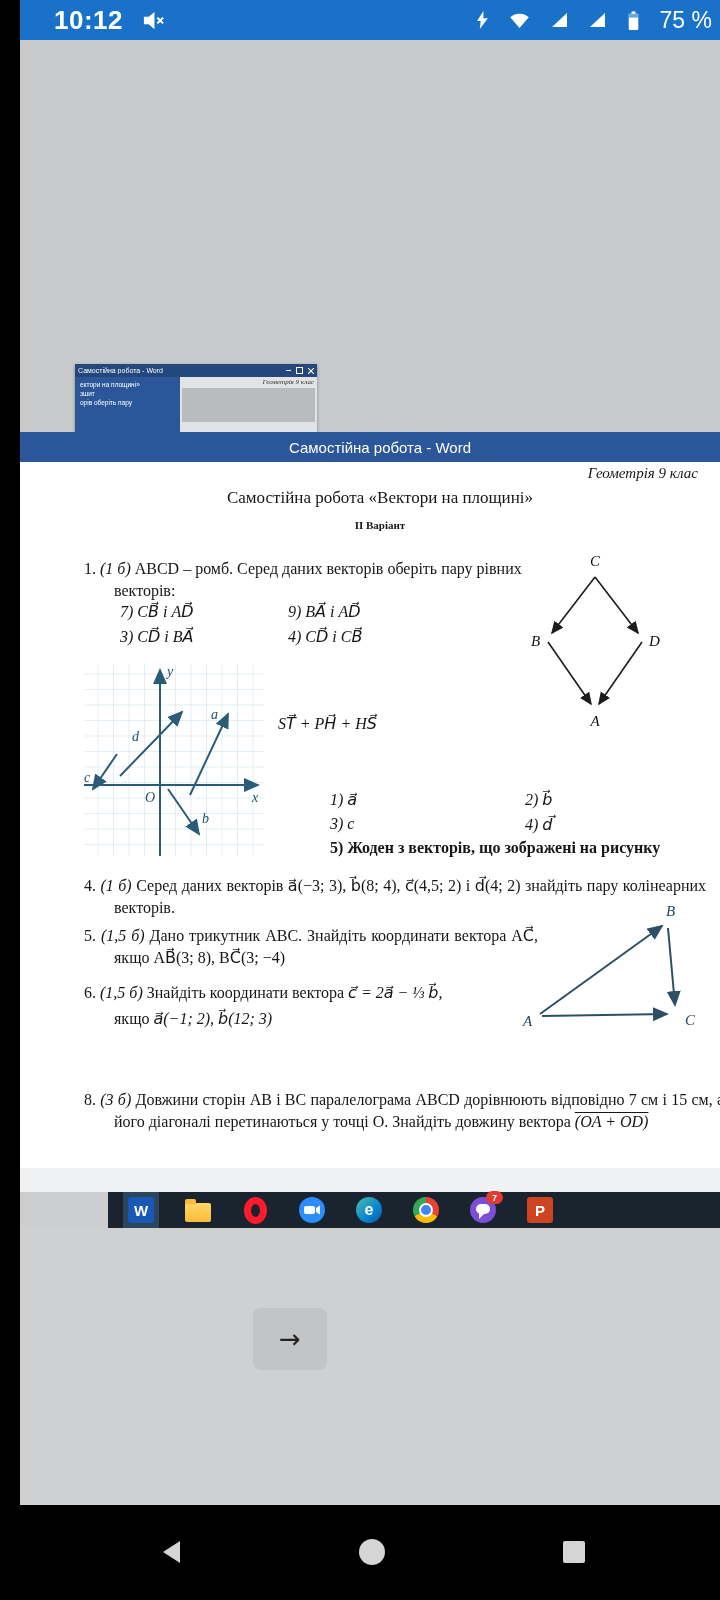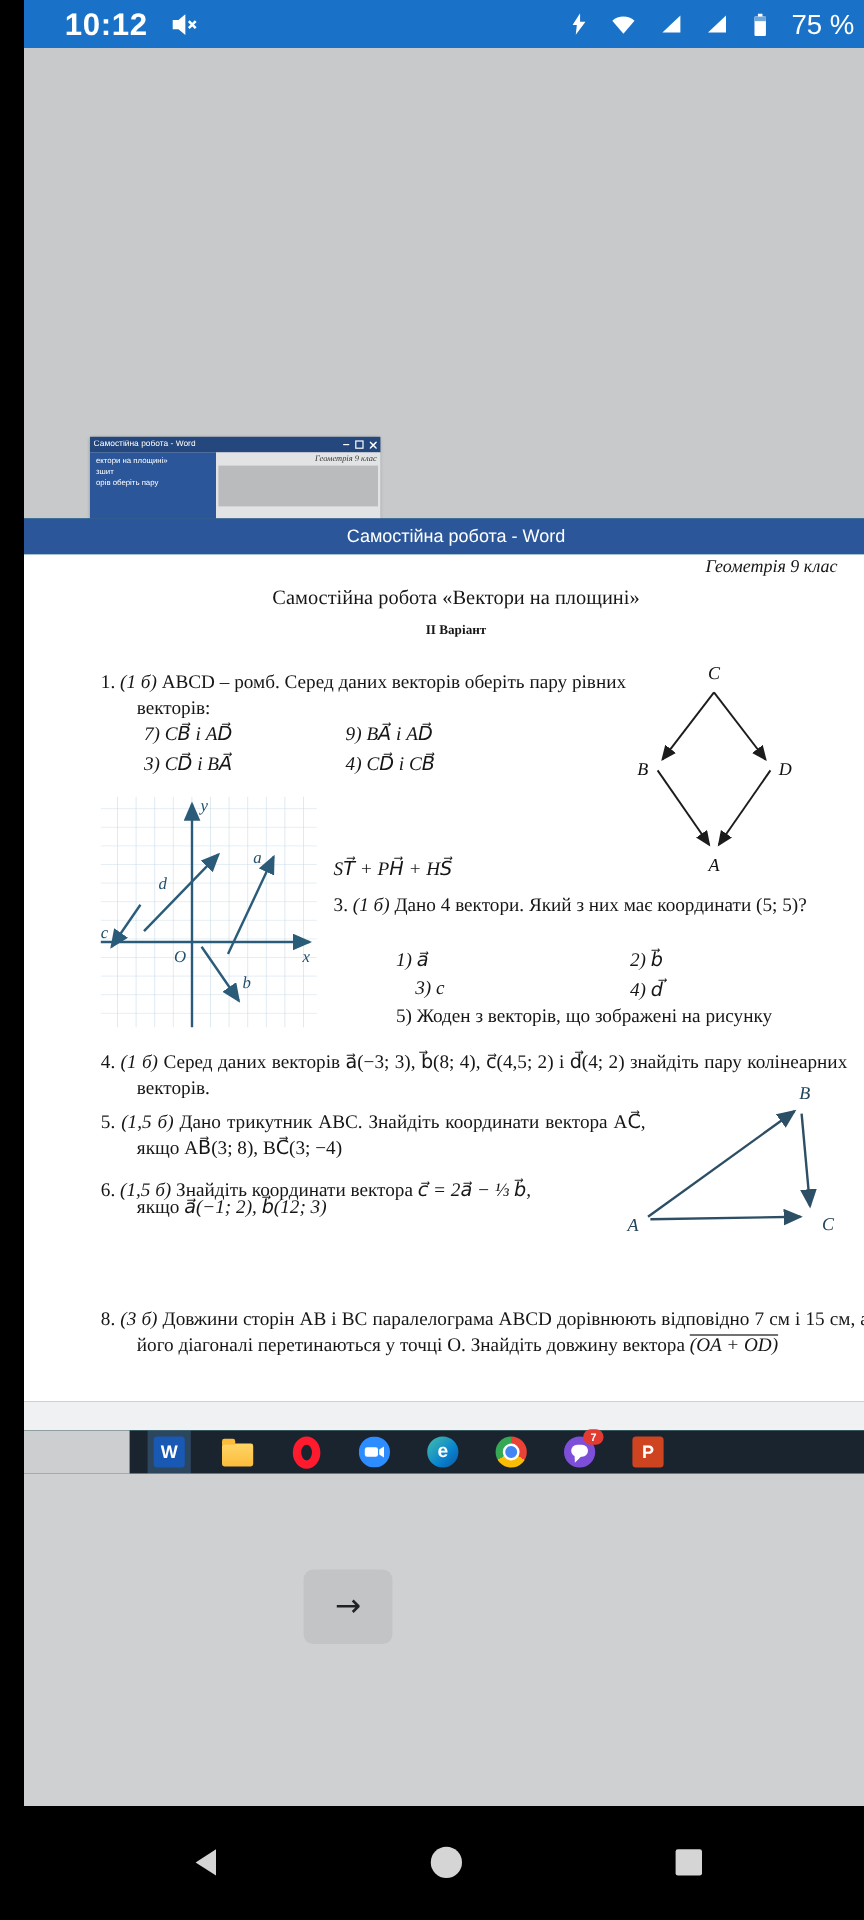--- a/index.html
+++ b/index.html
@@ -193,30 +193,25 @@
       <text class="glabel" x="170" y="144">x</text>
       <text class="glabel" x="63" y="144">O</text>
       <text class="glabel" x="129" y="61">a⃗</text>
       <text class="glabel" x="120" y="165">b⃗</text>
       <text class="glabel" x="2" y="124">c⃗</text>
       <text class="glabel" x="50" y="83">d⃗</text>
     </svg>
 
     <div class="abs math nowrap" style="left:258px;top:252px;text-align:center;">ST⃗ + PH⃗ + HS⃗</div>
 
-    <div class="abs prob" style="left:258px;top:282px;width:400px;">
-      <span>3.</span>
-      <span class="score">(1 б)</span>
-      <span>Дано 4 вектори. Який з них має координати (5; 5)?</span>
-    </div>
     <div class="abs opt" style="left:310px;top:328px;">1) a⃗</div>
     <div class="abs opt" style="left:505px;top:328px;">2) b⃗</div>
-    <div class="abs opt" style="left:326px;top:353px;font-family:Liberation Serif, serif;">3) c⃗</div>
+    <div class="abs opt" style="left:310px;top:353px;font-family:Liberation Serif, serif;">3) c⃗</div>
     <div class="abs opt" style="left:505px;top:353px;">4) d⃗</div>
-    <div class="abs" style="left:310px;top:377px;font-style:normal;">5) Жоден з векторів, що зображені на рисунку</div>
+    <div class="abs" style="left:310px;top:377px;font-style:normal;font-weight:bold;">5) Жоден з векторів, що зображені на рисунку</div>
 
     <div class="abs prob j" style="left:64px;top:413px;width:592px;">
       <span>4.</span>
       <span class="score">(1 б)</span>
       <span>Серед даних векторів a⃗(−3; 3), b⃗(8; 4), c⃗(4,5; 2) і d⃗(4; 2) знайдіть пару колінеарних векторів.</span>
     </div>
 
     <div class="abs prob j" style="left:64px;top:463px;width:424px;">
       <span>5.</span>
       <span class="score">(1,5 б)</span>
@@ -236,21 +231,21 @@
       <text class="tlabel" x="5" y="124">A</text>
       <text class="tlabel" x="167" y="123">C</text>
     </svg>
 
     <div class="abs prob nowrap" style="left:64px;top:520px;width:460px;">
       <span>6.</span>
       <span class="score">(1,5 б)</span>
       <span>Знайдіть координати вектора</span>
       <span class="math">c⃗ = 2a⃗ − ⅓ b⃗,</span>
     </div>
-    <div class="abs nowrap" style="left:94px;top:534px;">
+    <div class="abs nowrap" style="left:94px;top:547px;">
       <span>якщо</span>
       <span class="math">a⃗(−1; 2), b⃗(12; 3)</span>
     </div>
 
 
     <div class="abs prob j" style="left:64px;top:627px;width:610px;">
       <span>8.</span>
       <span class="score">(3 б)</span>
       <span>Довжини сторін AB і BC паралелограма ABCD дорівнюють відповідно 7 см і 15 см, а його діагоналі перетинаються у точці O. Знайдіть довжину вектора</span>
       <span class="vec-over">(OA + OD)</span>

